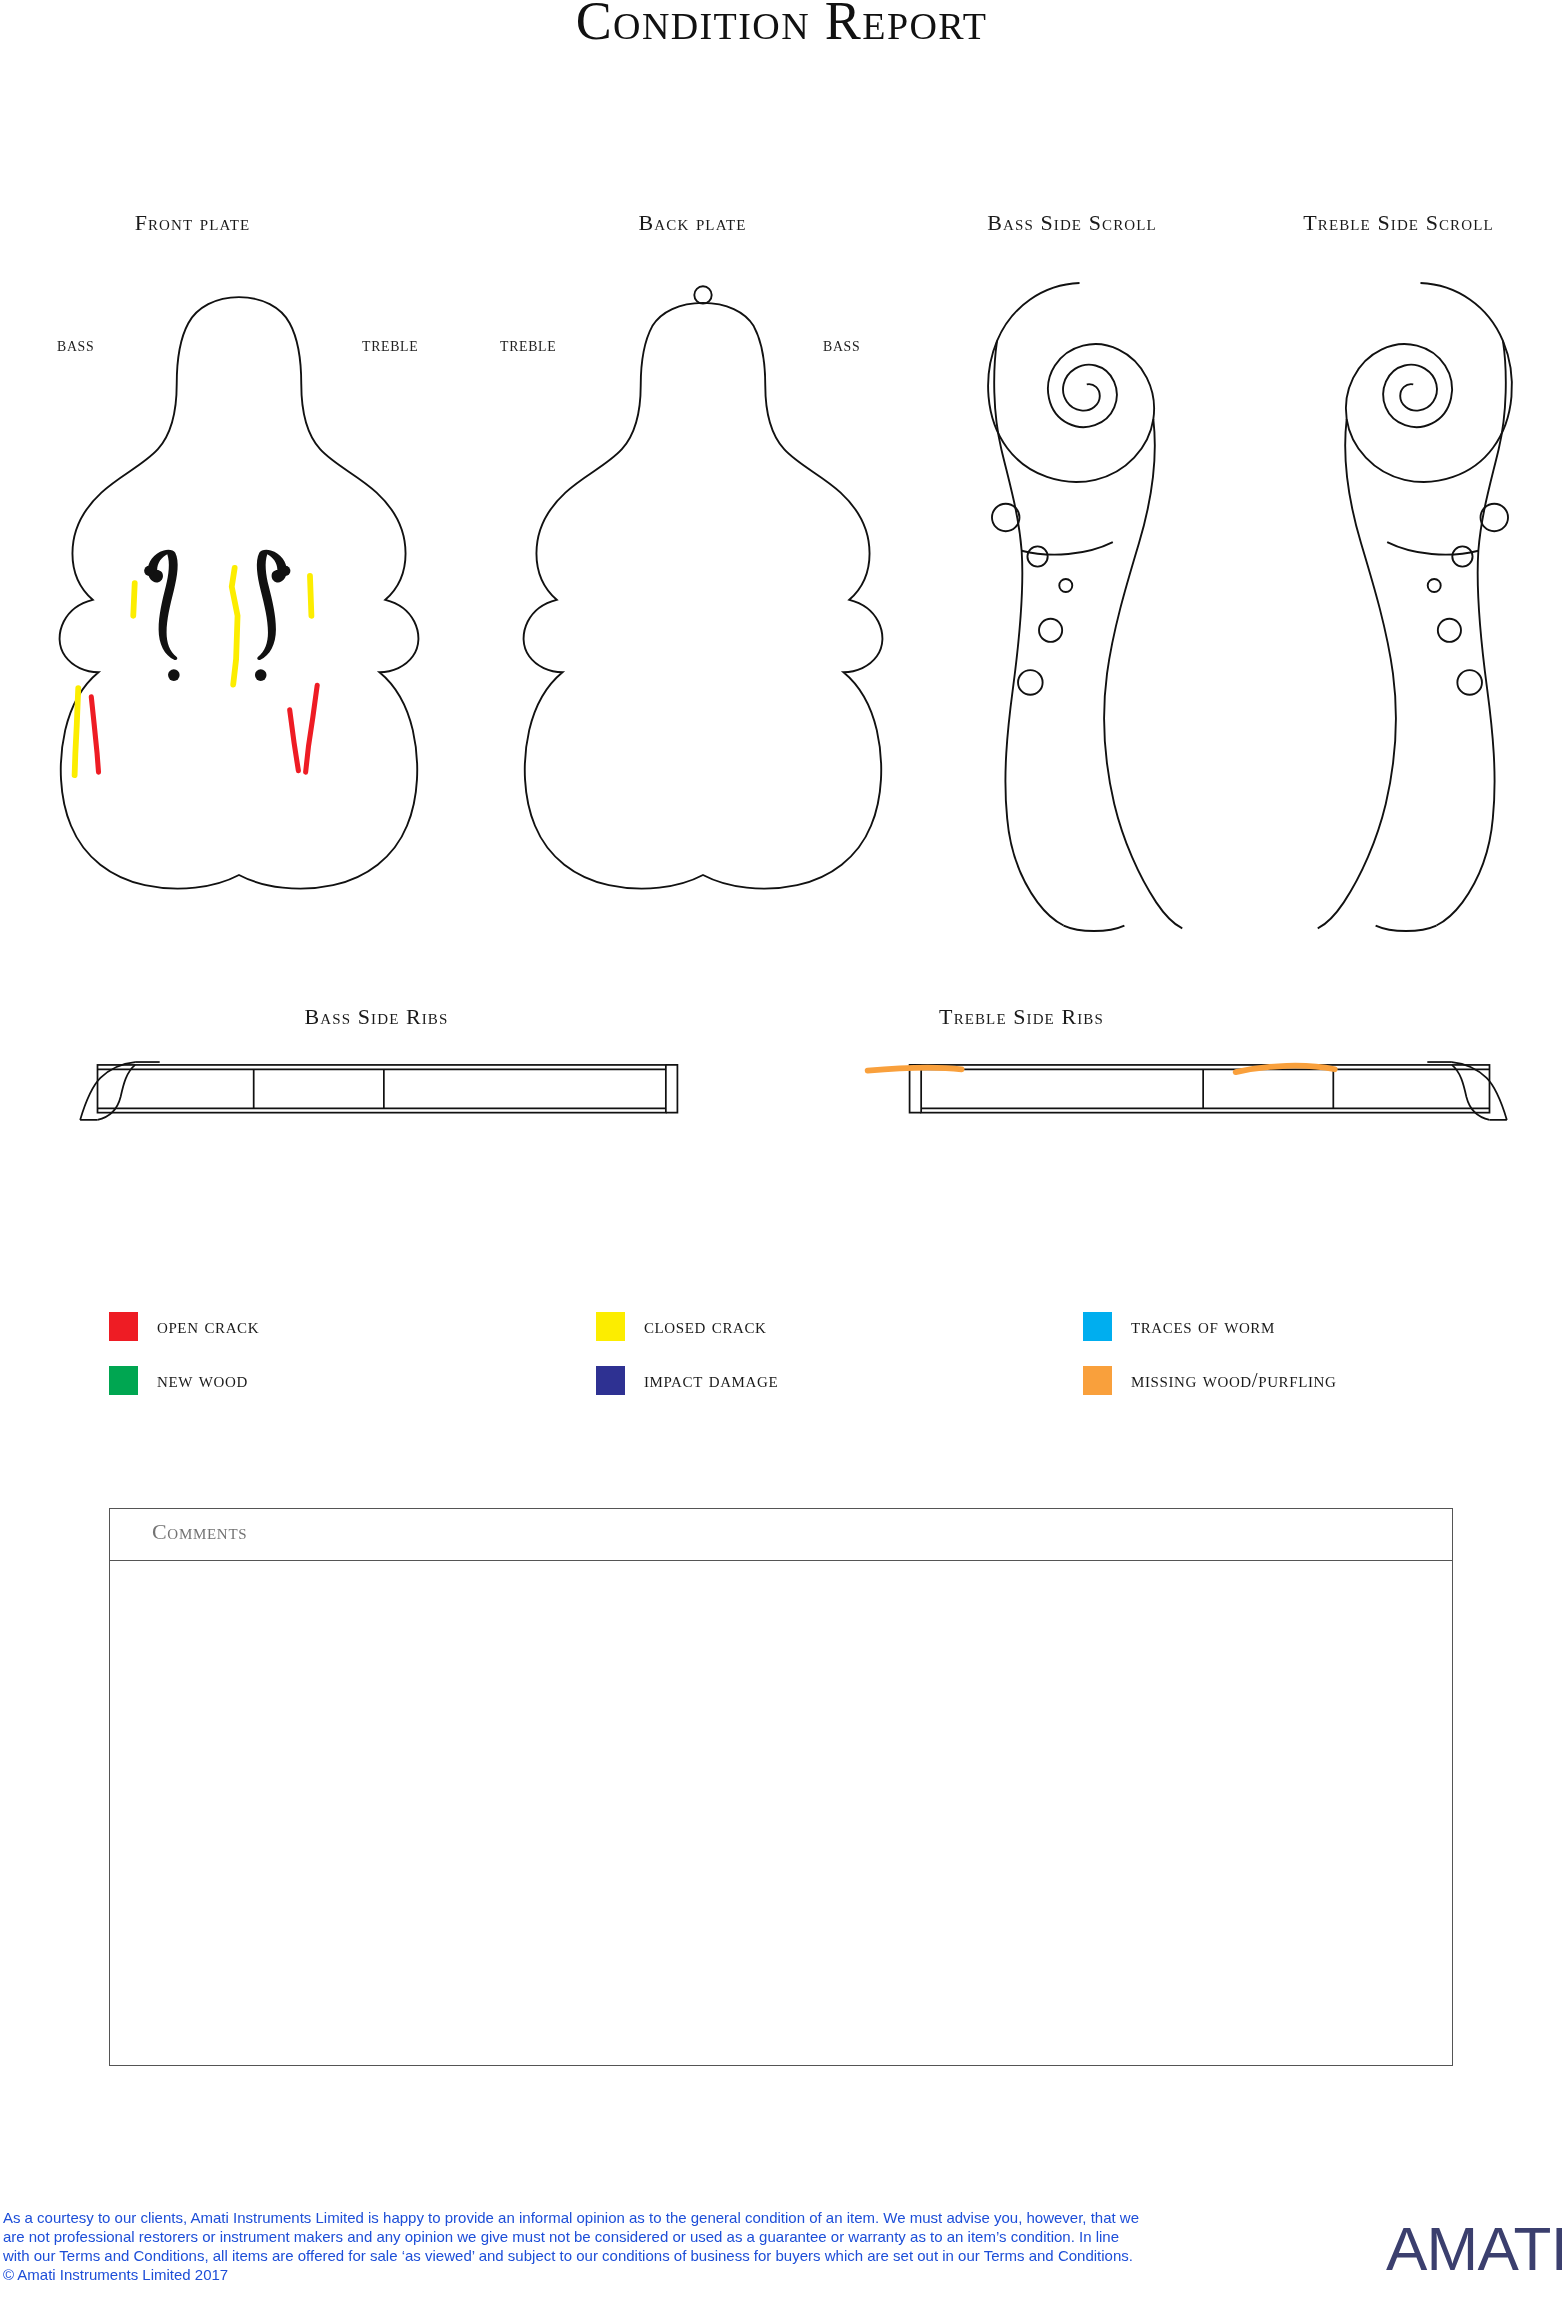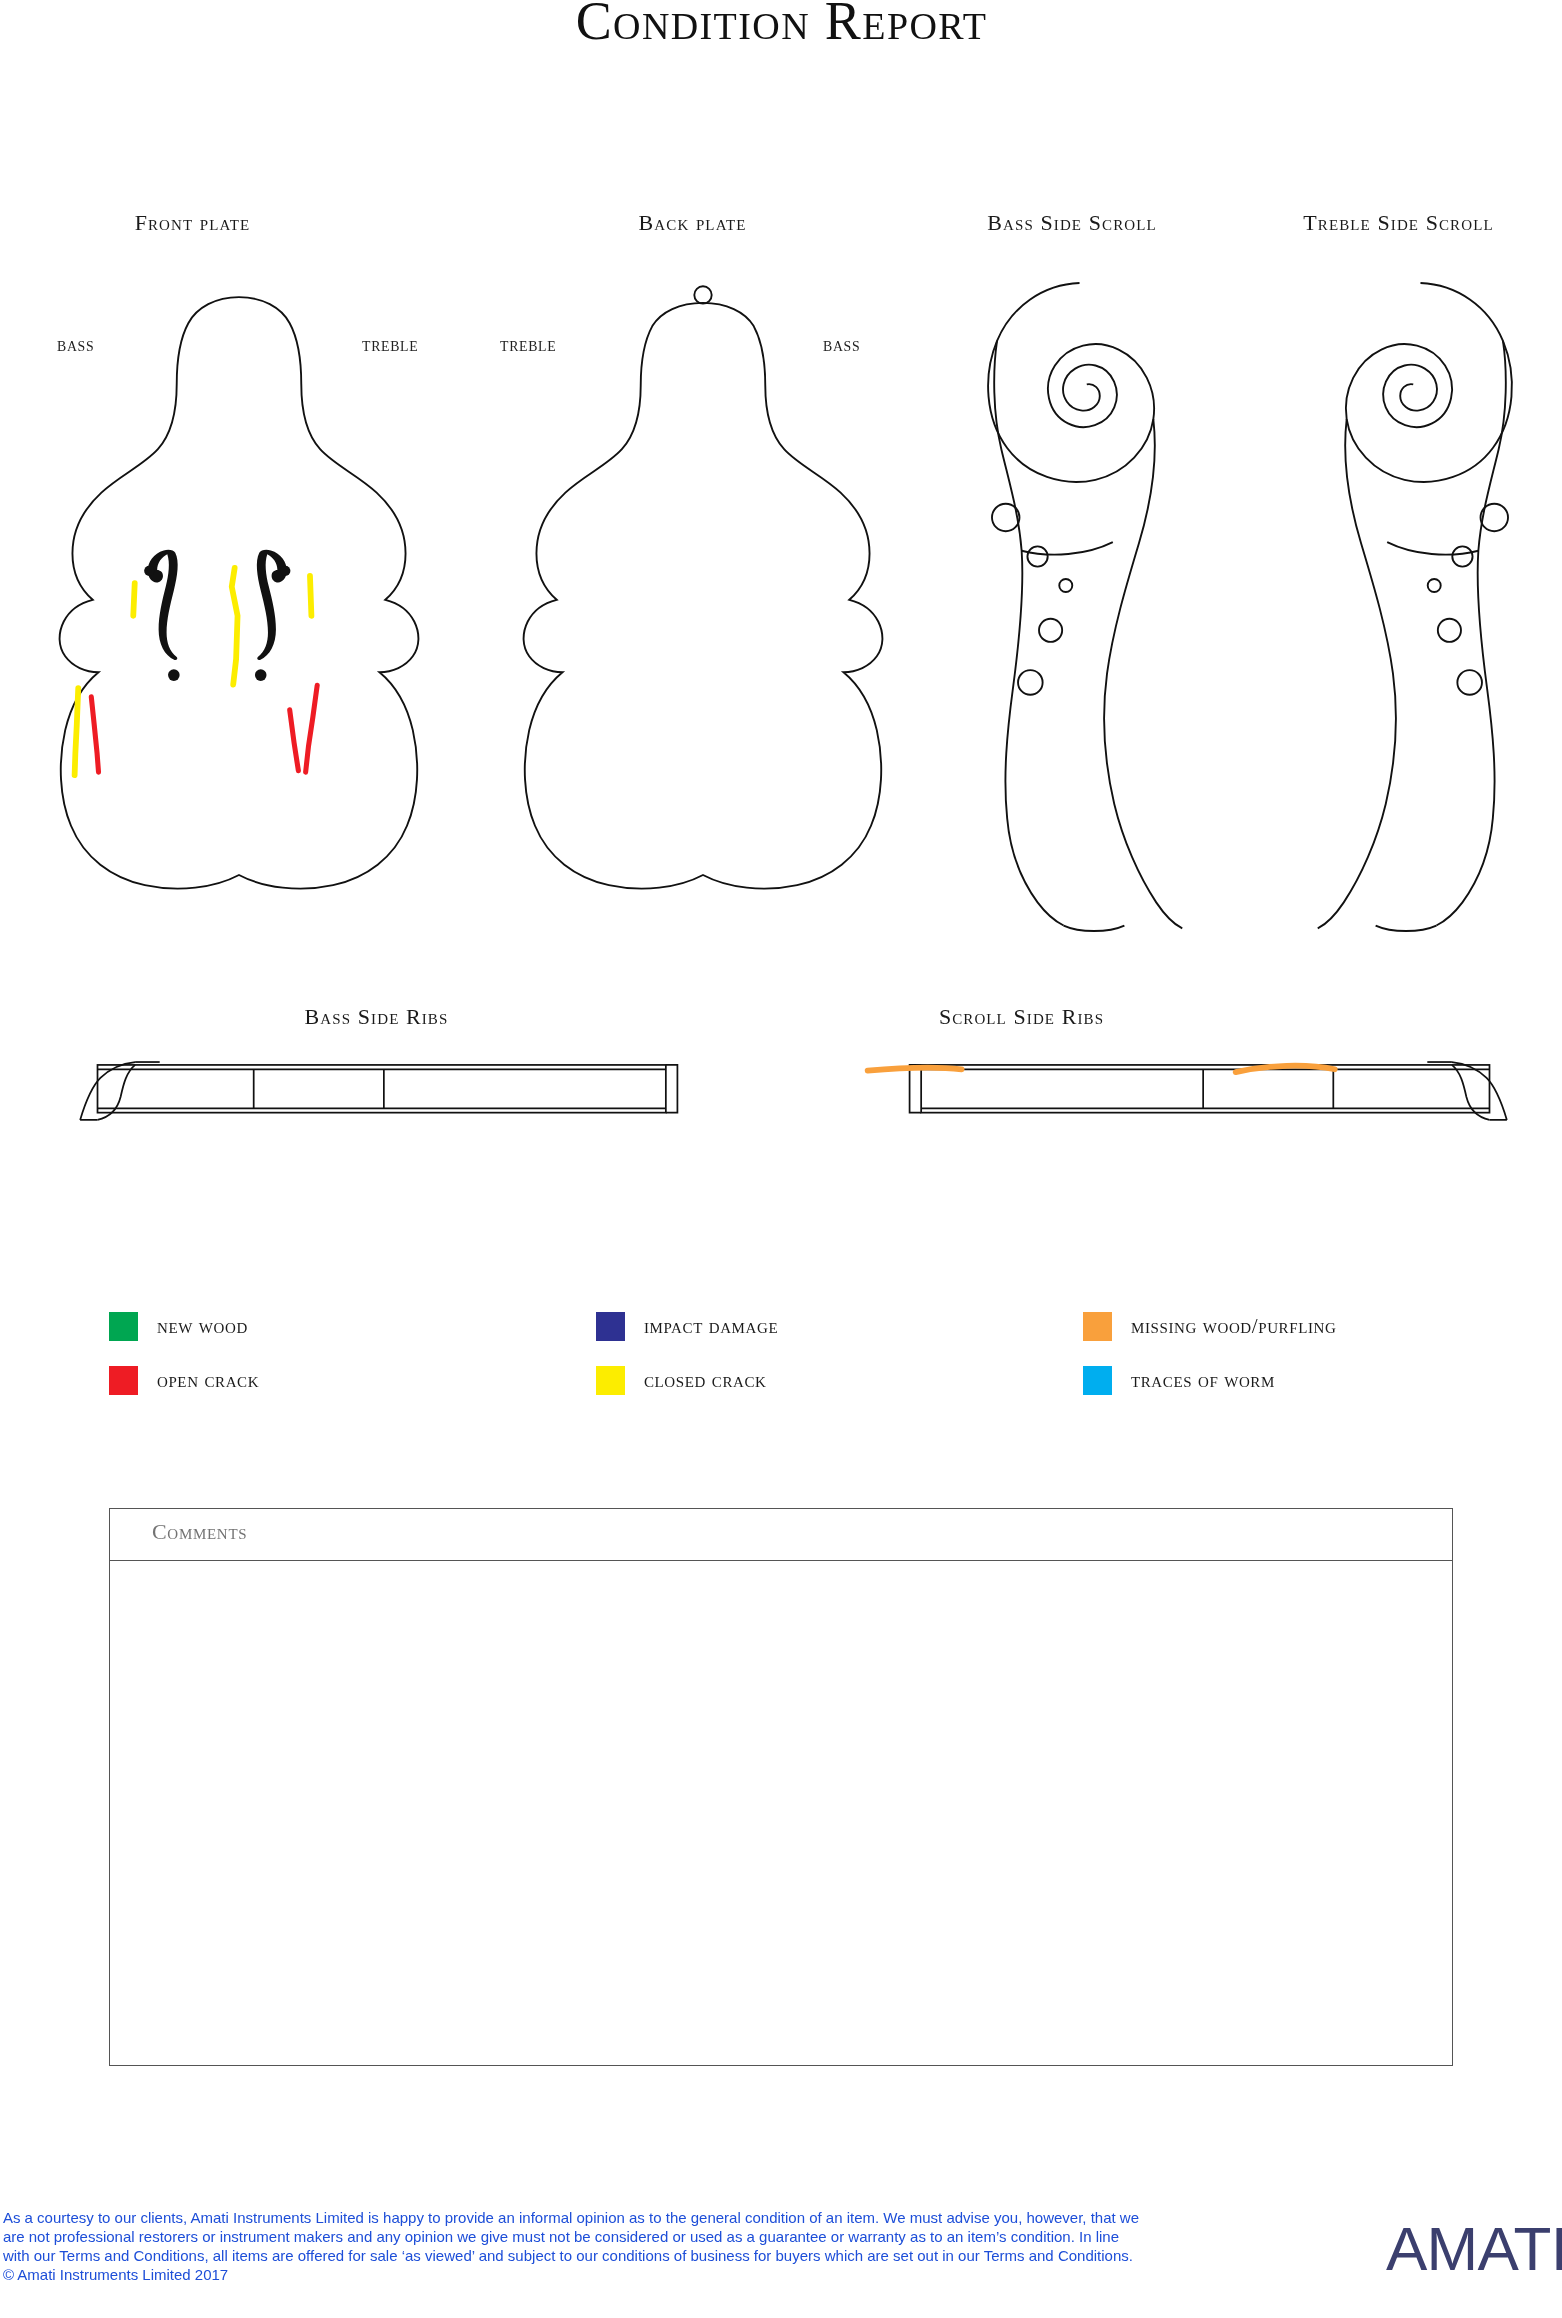--- a/index.html
+++ b/index.html
@@ -341,21 +341,21 @@
         <circle cx="48" cy="344" r="19"></circle>
         <circle cx="92" cy="398" r="14"></circle>
         <circle cx="131" cy="438" r="9"></circle>
         <circle cx="110" cy="500" r="16"></circle>
         <circle cx="82" cy="572" r="17"></circle>
       </g>
     </g>
   </svg>
 
   <div class="caption" style="left:217px; top:1004px; width:319px;">Bass Side Ribs</div>
-  <div class="caption" style="left:855px; top:1004px; width:333px;">Scroll Side Ribs</div>
+  <div class="caption" style="left:855px; top:1004px; width:333px;">Treble Side Ribs</div>
 
   <svg class="diagram" style="left:72px; top:1036px;" width="696" height="94" viewBox="0 0 960 130">
     <g fill="none" stroke="#111" stroke-width="2.4">
 
       <path d="M10 116 C 16 96 24 72 38 58 C 50 46 66 38 86 36"></path>
       <path d="M10 116 L 34 116"></path>
       <path d="M86 36 L 120 36"></path>
       <path d="M34 116 C 52 112 62 100 66 84 C 70 66 74 50 86 40"></path>
 
       <rect x="34" y="40" width="786" height="66"></rect>
@@ -386,44 +386,44 @@
 
     <g stroke="#f9a03c" stroke-width="8" stroke-linecap="round" fill="none">
       <path d="M66 48 C 110 44 160 42 196 46"></path>
       <path d="M575 50 C 620 40 672 38 712 46"></path>
     </g>
   </svg>
 
   <div class="legend">
     <div class="legend-row">
       <div class="legend-item">
+        <span class="swatch" style="background:#ee1c24"></span>
+        <span class="legend-label">open crack</span>
+      </div>
+      <div class="legend-item">
+        <span class="swatch" style="background:#fced00"></span>
+        <span class="legend-label">closed crack</span>
+      </div>
+      <div class="legend-item third">
+        <span class="swatch" style="background:#00aeef"></span>
+        <span class="legend-label">traces of worm</span>
+      </div>
+    </div>
+    <div class="legend-row">
+      <div class="legend-item">
         <span class="swatch" style="background:#00a651"></span>
         <span class="legend-label">new wood</span>
       </div>
       <div class="legend-item">
         <span class="swatch" style="background:#2e3192"></span>
         <span class="legend-label">impact damage</span>
       </div>
       <div class="legend-item third">
         <span class="swatch" style="background:#f9a03c"></span>
         <span class="legend-label">missing wood/purfling</span>
-      </div>
-    </div>
-    <div class="legend-row">
-      <div class="legend-item">
-        <span class="swatch" style="background:#ee1c24"></span>
-        <span class="legend-label">open crack</span>
-      </div>
-      <div class="legend-item">
-        <span class="swatch" style="background:#fced00"></span>
-        <span class="legend-label">closed crack</span>
-      </div>
-      <div class="legend-item third">
-        <span class="swatch" style="background:#00aeef"></span>
-        <span class="legend-label">traces of worm</span>
       </div>
     </div>
   </div>
 
   <div class="comments-box">
     <div class="comments-head">
       <div class="comments-label">Comments</div>
     </div>
     <textarea class="comments-area" placeholder="" style=""></textarea>
   </div>

